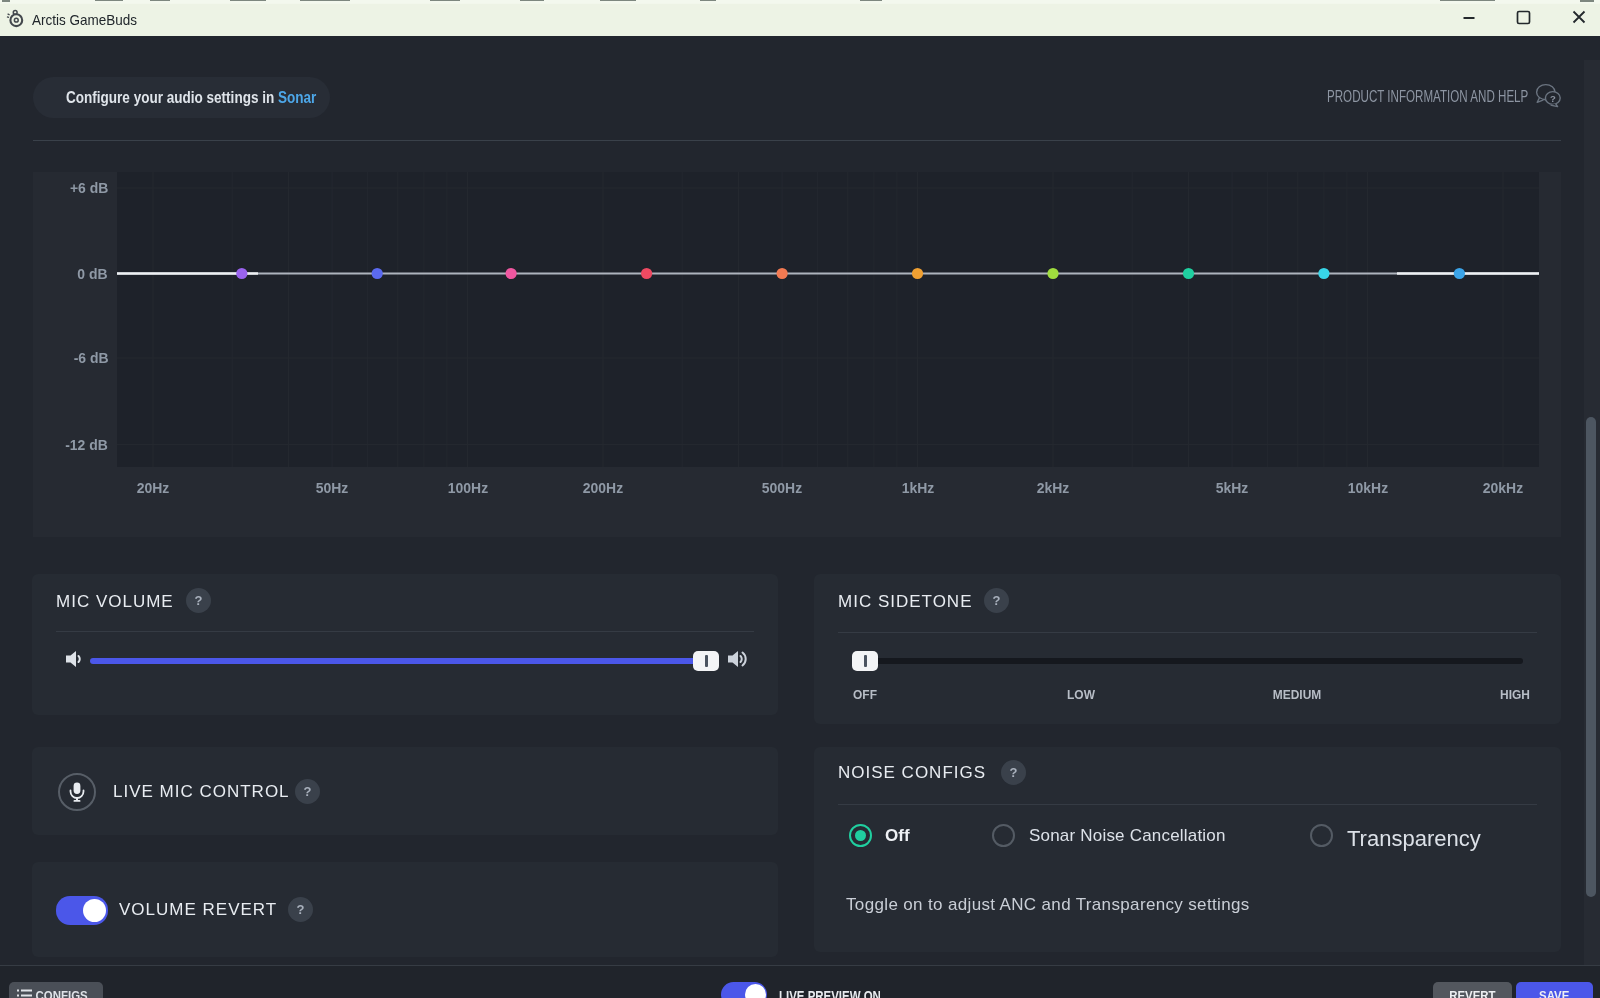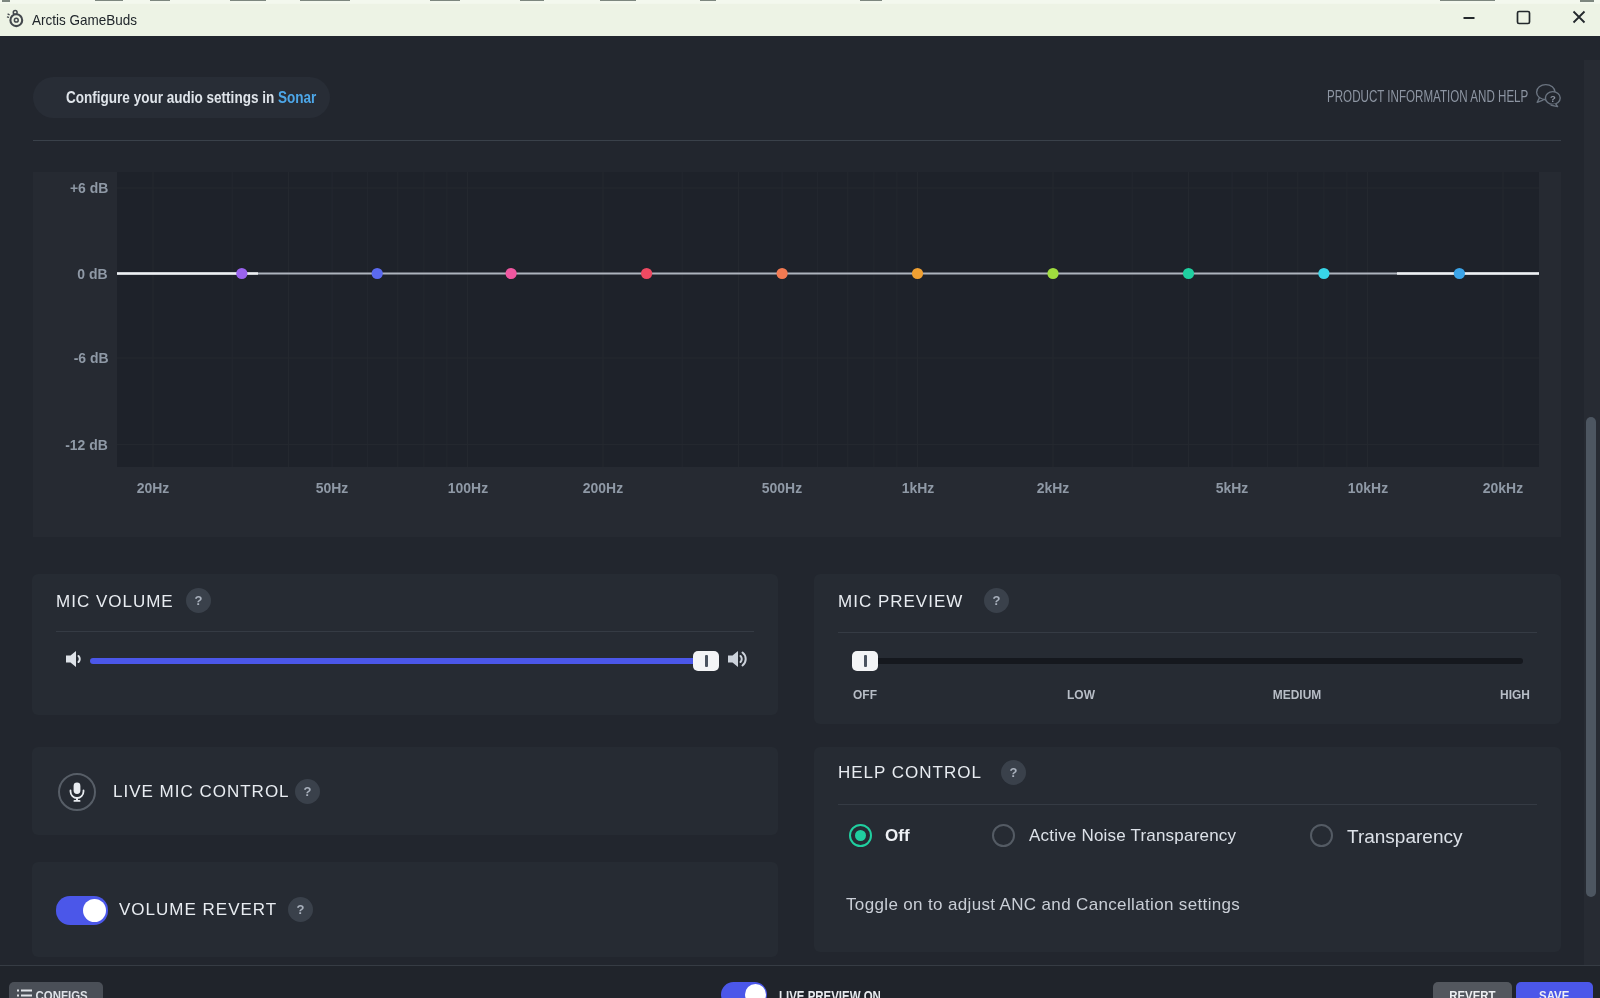--- a/index.html
+++ b/index.html
@@ -138,21 +138,21 @@
           <i></i>
         </div>
       <svg class="abs" style="left:694px;top:73px;" width="22" height="24" viewBox="0 0 22 24">
           <path d="M2 8.5 L6.5 8.5 L12 4 L12 20 L6.5 15.5 L2 15.5 Z" fill="#ccd2db"></path>
           <path d="M14.5 9 A4.2 4.2 0 0 1 14.5 15" stroke="#ccd2db" stroke-width="2" fill="none" stroke-linecap="round"></path>
           <path d="M16.5 5.5 A8.2 8.2 0 0 1 16.5 18.5" stroke="#ccd2db" stroke-width="2" fill="none" stroke-linecap="round"></path>
         </svg>
     </div>
 
     <div class="card" style="left:814px;top:514px;width:747px;height:150px;">
-      <div class="cardtitle" style="left:24px;top:18px;">MIC PREVIEW</div>
+      <div class="cardtitle" style="left:24px;top:18px;">MIC SIDETONE</div>
       <div class="qmark" style="left:170px;top:14px;">?</div>
       <div class="sep" style="left:24px;top:58px;width:699px;"></div>
       <div class="abs" style="left:39px;top:84px;width:670px;height:6px;border-radius:3px;background:#15181e;"></div>
       <div class="thumb" style="left:38px;top:77px;">
           <i></i>
         </div>
       <div class="slbl" style="left:51px;top:113px;">OFF</div>
       <div class="slbl" style="left:267px;top:113px;">LOW</div>
       <div class="slbl" style="left:483px;top:113px;">MEDIUM</div>
       <div class="slbl" style="left:701px;top:113px;">HIGH</div>
@@ -164,31 +164,31 @@
         <rect x="5.6" y="0.5" width="6.8" height="11.5" rx="3.4" fill="#e8ecf0"></rect>
         <path d="M2.5 8.5 L2.5 9.5 A6.5 6.5 0 0 0 15.5 9.5 L15.5 8.5" stroke="#e8ecf0" stroke-width="1.8" fill="none" stroke-linecap="round"></path>
         <rect x="8" y="15.5" width="2" height="3" fill="#e8ecf0"></rect>
         <rect x="5.5" y="18" width="7" height="1.8" rx="0.9" fill="#e8ecf0"></rect>
       </svg>
       <div class="cardtitle" style="left:81px;top:35px;">LIVE MIC CONTROL</div>
       <div class="qmark" style="left:263px;top:32px;">?</div>
     </div>
 
     <div class="card" style="left:814px;top:687px;width:747px;height:205px;">
-      <div class="cardtitle" style="left:24px;top:16px;">HELP CONTROL</div>
+      <div class="cardtitle" style="left:24px;top:16px;">NOISE CONFIGS</div>
       <div class="qmark" style="left:187px;top:13px;">?</div>
       <div class="sep" style="left:24px;top:57px;width:699px;"></div>
       <div class="abs" style="left:35px;top:77px;width:23px;height:23px;border-radius:50%;border:2.5px solid #20cfa0;box-sizing:border-box;"></div>
       <div class="abs" style="left:41px;top:83px;width:11px;height:11px;border-radius:50%;background:#20cfa0;"></div>
       <div class="abs" style="left:71px;top:79px;font-size:17px;font-weight:bold;color:#eef1f5;">Off</div>
       <div class="abs" style="left:178px;top:77px;width:23px;height:23px;border-radius:50%;border:2.5px solid #545b64;box-sizing:border-box;"></div>
-      <div class="abs" style="left:215px;top:79px;font-size:17px;color:#dce1e8;letter-spacing:0.2px;">Active Noise Transparency</div>
+      <div class="abs" style="left:215px;top:79px;font-size:17px;color:#dce1e8;letter-spacing:0.2px;">Sonar Noise Cancellation</div>
       <div class="abs" style="left:496px;top:77px;width:23px;height:23px;border-radius:50%;border:2.5px solid #545b64;box-sizing:border-box;"></div>
-      <div class="abs" style="left:533px;top:79px;font-size:19px;color:#dce1e8;">Transparency</div>
-      <div class="abs" style="left:32px;top:148px;font-size:17px;color:#c9ced6;letter-spacing:0.35px;">Toggle on to adjust ANC and Cancellation settings</div>
+      <div class="abs" style="left:533px;top:79px;font-size:22px;color:#dce1e8;">Transparency</div>
+      <div class="abs" style="left:32px;top:148px;font-size:17px;color:#c9ced6;letter-spacing:0.35px;">Toggle on to adjust ANC and Transparency settings</div>
     </div>
 
     <div class="card" style="left:32px;top:802px;width:746px;height:95px;">
       <div class="toggle" style="left:24px;top:34px;width:52px;height:29px;"></div>
       <div class="knob" style="left:51px;top:37px;width:23px;height:23px;"></div>
       <div class="cardtitle" style="left:87px;top:38px;">VOLUME REVERT</div>
       <div class="qmark" style="left:256px;top:35px;">?</div>
     </div>
     <div id="bottombar">
       <div class="btn" style="left:9px;width:94px;background:#4a4f57;color:#dfe3e8;padding-left:12px;box-sizing:border-box;"><span>CONFIGS</span></div>

